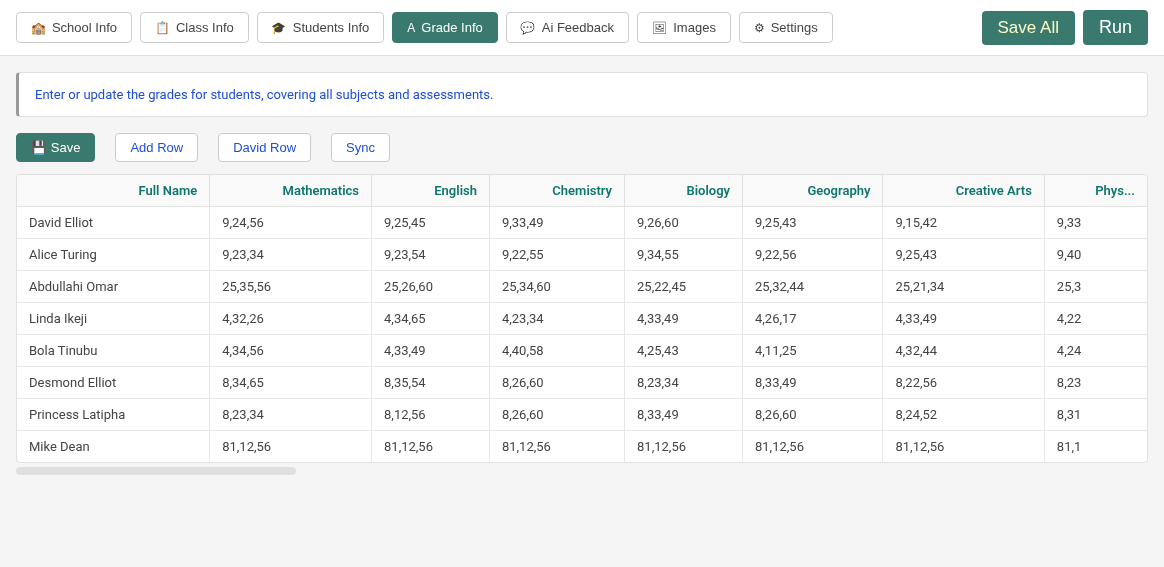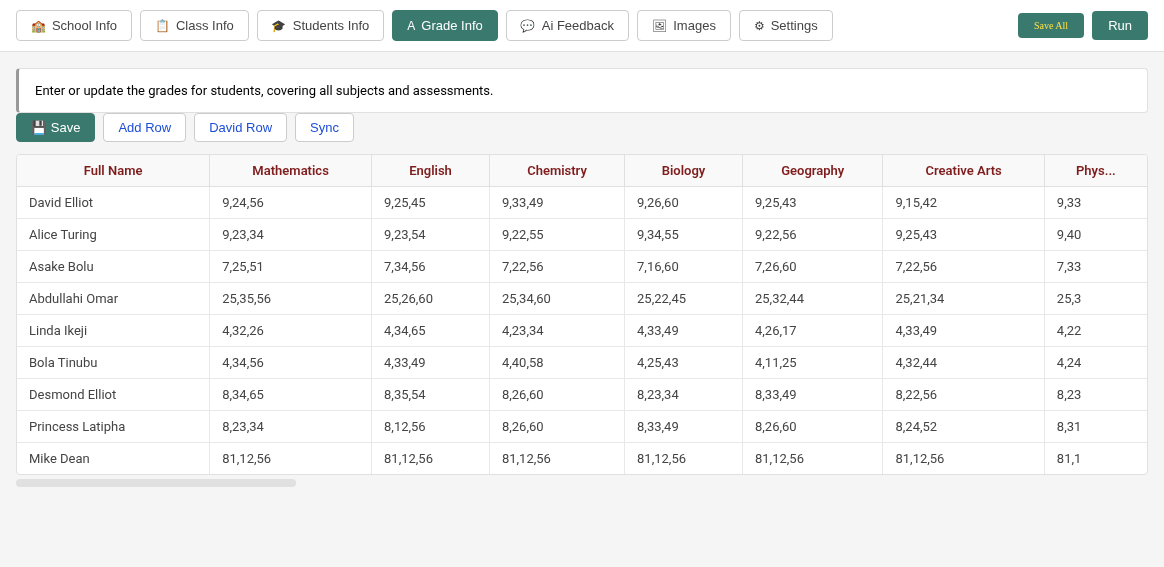--- a/index.html
+++ b/index.html
@@ -34,54 +34,54 @@
     .nav-btn.active {
       background: #3a7a6e;
       color: #fff;
       border-color: #3a7a6e;
     }
     .btn-icon { font-size: 12px; }
     .spacer { flex: 1; }
     .save-all-btn {
       padding: 7px 16px;
       background: #3a7a6e;
-      color: #fde047;
+      color: #fef9c3;
       border: none;
       border-radius: 4px;
       cursor: pointer;
-      font-size: 10px;
+      font-size: 17px;
       font-weight: 500;
-      font-family: Liberation Serif, serif;
     }
     .run-btn {
       padding: 7px 16px;
       background: #3a7a6e;
       color: #fff;
       border: none;
       border-radius: 4px;
       cursor: pointer;
-      font-size: 13px;
+      font-size: 18px;
       font-weight: 500;
     }
     .main-content {
       padding: 16px;
     }
     .info-box {
       background: #fff;
       border: 1px solid #e0e0e0;
       border-left: 3px solid #999;
       padding: 14px 16px;
       border-radius: 4px;
-      font-size: 13px;
-      color: #000000;
+      margin-bottom: 16px;
+      font-size: 13px;
+      color: #1d4ed8;
     }
     .toolbar {
       display: flex;
       align-items: center;
-      gap: 8px;
+      gap: 20px;
       margin-bottom: 12px;
     }
     .toolbar-btn {
       padding: 6px 14px;
       border: 1px solid #ccc;
       background: #fff;
       border-radius: 4px;
       cursor: pointer;
       font-size: 13px;
       color: #1d4ed8;
@@ -100,24 +100,24 @@
     table {
       width: 100%;
       border-collapse: collapse;
       min-width: 900px;
     }
     th {
       background: #f9f9f9;
       border-bottom: 1px solid #e0e0e0;
       border-right: 1px solid #e0e0e0;
       padding: 8px 12px;
-      text-align: center;
+      text-align: right;
       font-weight: 600;
       font-size: 13px;
-      color: #7f1d1d;
+      color: #0f766e;
       white-space: nowrap;
     }
     td {
       border-bottom: 1px solid #e8e8e8;
       border-right: 1px solid #e8e8e8;
       padding: 8px 12px;
       font-size: 13px;
       color: #444;
       white-space: nowrap;
     }
@@ -212,30 +212,20 @@
             <td>Alice Turing</td>
             <td>9,23,34</td>
             <td>9,23,54</td>
             <td>9,22,55</td>
             <td>9,34,55</td>
             <td>9,22,56</td>
             <td>9,25,43</td>
             <td>9,40</td>
           </tr>
           <tr>
-            <td>Asake Bolu</td>
-            <td>7,25,51</td>
-            <td>7,34,56</td>
-            <td>7,22,56</td>
-            <td>7,16,60</td>
-            <td>7,26,60</td>
-            <td>7,22,56</td>
-            <td>7,33</td>
-          </tr>
-          <tr>
             <td>Abdullahi Omar</td>
             <td>25,35,56</td>
             <td>25,26,60</td>
             <td>25,34,60</td>
             <td>25,22,45</td>
             <td>25,32,44</td>
             <td>25,21,34</td>
             <td>25,3</td>
           </tr>
           <tr>

